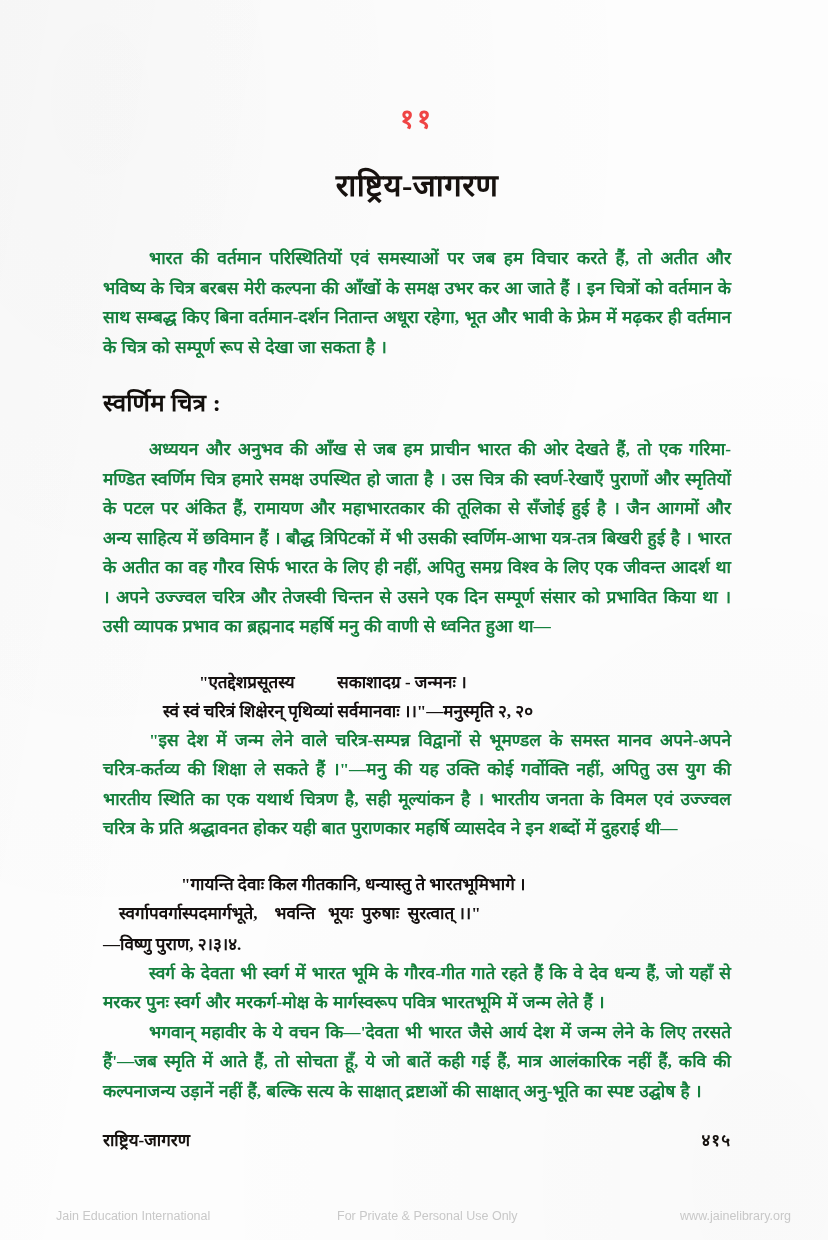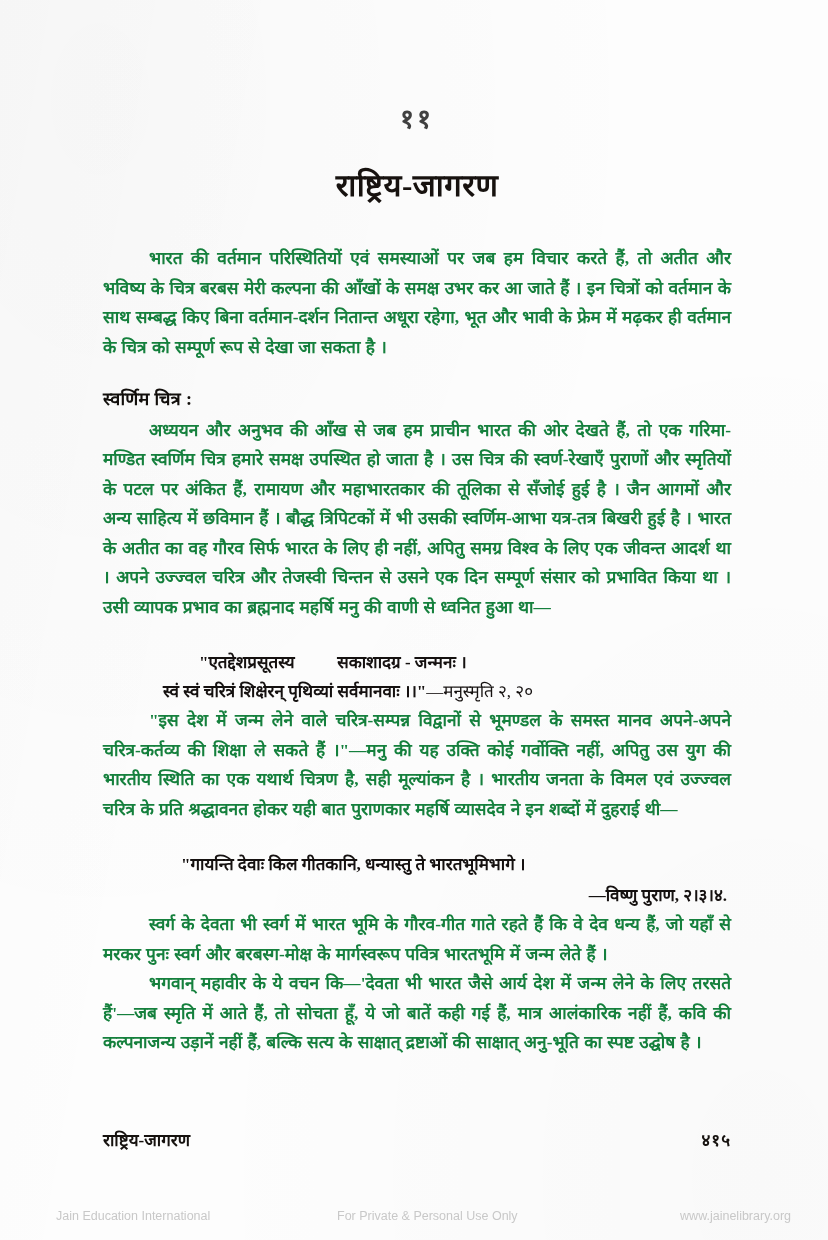--- a/index.html
+++ b/index.html
@@ -37,21 +37,21 @@
     left: 103px;
     top: 0;
     width: 628px;
     z-index: 1;
   }
 
   .chapter-number {
     text-align: center;
     font-size: 27px;
     font-weight: 700;
-    color: #404040;
+    color: #ef4444;
     letter-spacing: 3px;
     margin-top: 106px;
     line-height: 1;
   }
   .chapter-title {
     text-align: center;
     font-size: 31px;
     font-weight: 700;
     color: #17120f;
     letter-spacing: 0.5px;
@@ -67,43 +67,43 @@
     margin: 0;
     text-indent: 46px;
     word-spacing: 1px;
     font-weight: 600;
   }
   p.first-para {
     margin-top: 40px;
   }
 
   h2.section-heading {
-    font-size: 18px;
+    font-size: 24px;
     font-weight: 700;
     color: #120f0c;
-    margin: 26px 0 4px 0;
+    margin: 26px 0 16px 0;
     line-height: 1.3;
     letter-spacing: 0.3px;
   }
 
   .verse-block {
     margin: 26px 0 0 0;
     font-size: 17px;
     line-height: 29px;
     color: #151110;
     font-weight: 700;
   }
   .verse-line {
     white-space: pre-wrap;
   }
   .verse-line-1 { padding-left: 96px; }
   .verse-line-2 { padding-left: 60px; }
-  .verse-attrib-inline { font-weight: 400; }
+  .verse-attrib-inline { font-weight: 700; }
   .verse-attrib-right {
-    text-align: right;
+    text-align: left;
     font-size: 17px;
     line-height: 29px;
     font-weight: 700;
     color: #151110;
     padding-right: 4px;
     margin-top: 2px;
   }
   .verse-indent-v2a { padding-left: 78px; }
   .verse-indent-v2b { padding-left: 16px; }
 
@@ -161,24 +161,25 @@
 
     <div class="verse-block">
       <div class="verse-line verse-line-1">"एतद्देशप्रसूतस्य          सकाशादग्र - जन्मनः ।</div>
       <div class="verse-line verse-line-2"><span>स्वं स्वं चरित्रं शिक्षेरन् पृथिव्यां सर्वमानवाः ।।"</span><span class="verse-attrib-inline">—मनुस्मृति २, २०</span></div>
     </div>
 
     <p class="body-para para-gap">"इस देश में जन्म लेने वाले चरित्र-सम्पन्न विद्वानों से भूमण्डल के समस्त मानव अपने-अपने चरित्र-कर्तव्य की शिक्षा ले सकते हैं ।"—मनु की यह उक्ति कोई गर्वोक्ति नहीं, अपितु उस युग की भारतीय स्थिति का एक यथार्थ चित्रण है, सही मूल्यांकन है । भारतीय जनता के विमल एवं उज्ज्वल चरित्र के प्रति श्रद्धावनत होकर यही बात पुराणकार महर्षि व्यासदेव ने इन शब्दों में दुहराई थी—</p>
 
     <div class="verse-block">
       <div class="verse-line verse-indent-v2a">"गायन्ति देवाः किल गीतकानि, धन्यास्तु ते भारतभूमिभागे ।</div>
+      <div class="verse-line verse-indent-v2b">स्वर्गापवर्गास्पदमार्गभूते,    भवन्ति   भूयः  पुरुषाः  सुरत्वात् ।।"</div>
       <div class="verse-attrib-right">—विष्णु पुराण, २।३।४.</div>
     </div>
 
-    <p class="body-para para-gap">स्वर्ग के देवता भी स्वर्ग में भारत भूमि के गौरव-गीत गाते रहते हैं कि वे देव धन्य हैं, जो यहाँ से मरकर पुनः स्वर्ग और बरबस्ग-मोक्ष के मार्गस्वरूप पवित्र भारतभूमि में जन्म लेते हैं ।</p>
+    <p class="body-para para-gap">स्वर्ग के देवता भी स्वर्ग में भारत भूमि के गौरव-गीत गाते रहते हैं कि वे देव धन्य हैं, जो यहाँ से मरकर पुनः स्वर्ग और मरकर्ग-मोक्ष के मार्गस्वरूप पवित्र भारतभूमि में जन्म लेते हैं ।</p>
 
     <p class="body-para para-gap-sm">भगवान् महावीर के ये वचन कि—'देवता भी भारत जैसे आर्य देश में जन्म लेने के लिए तरसते हैं'—जब स्मृति में आते हैं, तो सोचता हूँ, ये जो बातें कही गई हैं, मात्र आलंकारिक नहीं हैं, कवि की कल्पनाजन्य उड़ानें नहीं हैं, बल्कि सत्य के साक्षात् द्रष्टाओं की साक्षात् अनु-भूति का स्पष्ट उद्घोष है ।</p>
 
   </div>
 
   <div class="running-footer">
     <span class="run-title">राष्ट्रिय-जागरण</span>
     <span class="page-no">४१५</span>
   </div>
 

